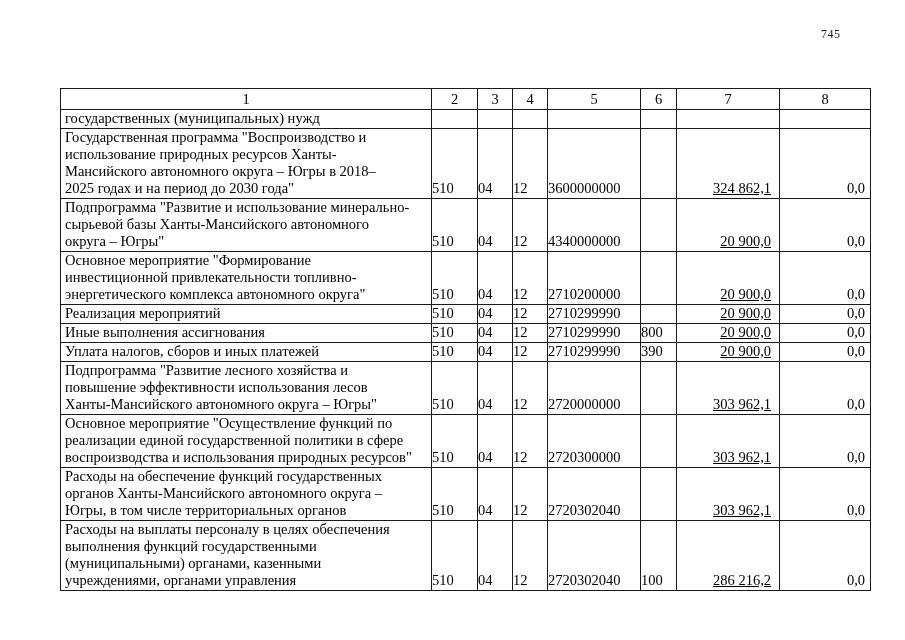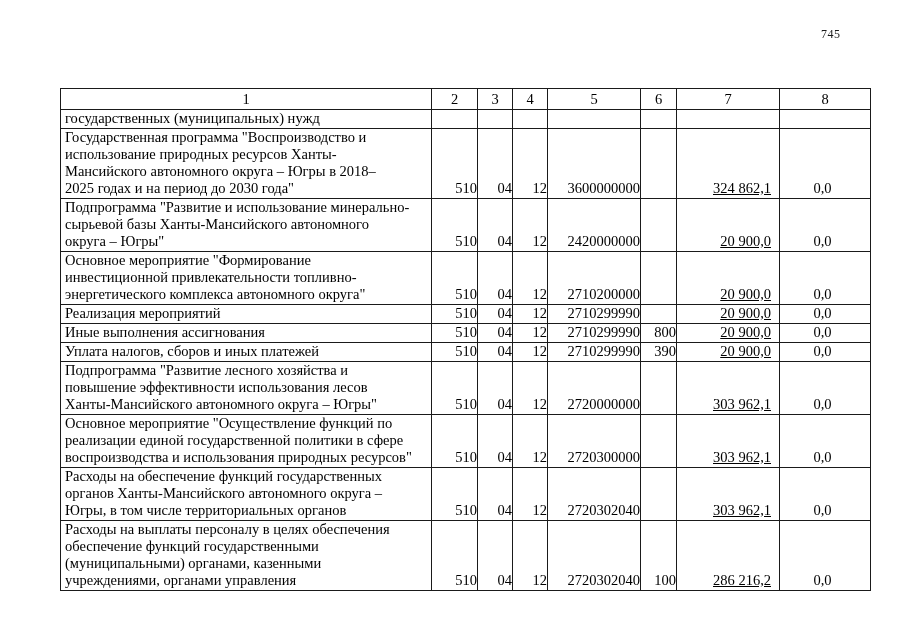--- a/index.html
+++ b/index.html
@@ -49,32 +49,32 @@
     padding: 0;
     font-size: 14.5px;
   }
   td.c-name {
     text-align: left;
     vertical-align: top;
     white-space: pre-line;
     padding: 0 2px 1px 4px;
   }
   td.c-code {
-    text-align: right;
+    text-align: left;
     vertical-align: bottom;
     padding: 0 0 1px 0;
   }
   td.c-amt {
     text-align: right;
     vertical-align: bottom;
     padding: 0 8px 1px 0;
     text-decoration: underline;
   }
   td.c-amt2 {
-    text-align: center;
+    text-align: right;
     vertical-align: bottom;
     padding: 0 5px 1px 0;
   }
   tr.r-single td { height: 17px; }
 </style>
 </head>
 <body>
 
 <div class="page">
 
@@ -127,21 +127,21 @@
         <td class="c-amt">324 862,1</td>
         <td class="c-amt2">0,0</td>
       </tr>
       <tr>
         <td class="c-name">Подпрограмма "Развитие и использование минерально-
 сырьевой базы Ханты-Мансийского автономного
 округа – Югры"</td>
         <td class="c-code">510</td>
         <td class="c-code">04</td>
         <td class="c-code">12</td>
-        <td class="c-code">2420000000</td>
+        <td class="c-code">4340000000</td>
         <td class="c-code"></td>
         <td class="c-amt">20 900,0</td>
         <td class="c-amt2">0,0</td>
       </tr>
       <tr>
         <td class="c-name">Основное мероприятие "Формирование
 инвестиционной привлекательности топливно-
 энергетического комплекса автономного округа"</td>
         <td class="c-code">510</td>
         <td class="c-code">04</td>
@@ -212,21 +212,21 @@
         <td class="c-code">510</td>
         <td class="c-code">04</td>
         <td class="c-code">12</td>
         <td class="c-code">2720302040</td>
         <td class="c-code"></td>
         <td class="c-amt">303 962,1</td>
         <td class="c-amt2">0,0</td>
       </tr>
       <tr>
         <td class="c-name">Расходы на выплаты персоналу в целях обеспечения
-обеспечение функций государственными
+выполнения функций государственными
 (муниципальными) органами, казенными
 учреждениями, органами управления</td>
         <td class="c-code">510</td>
         <td class="c-code">04</td>
         <td class="c-code">12</td>
         <td class="c-code">2720302040</td>
         <td class="c-code">100</td>
         <td class="c-amt">286 216,2</td>
         <td class="c-amt2">0,0</td>
       </tr>

